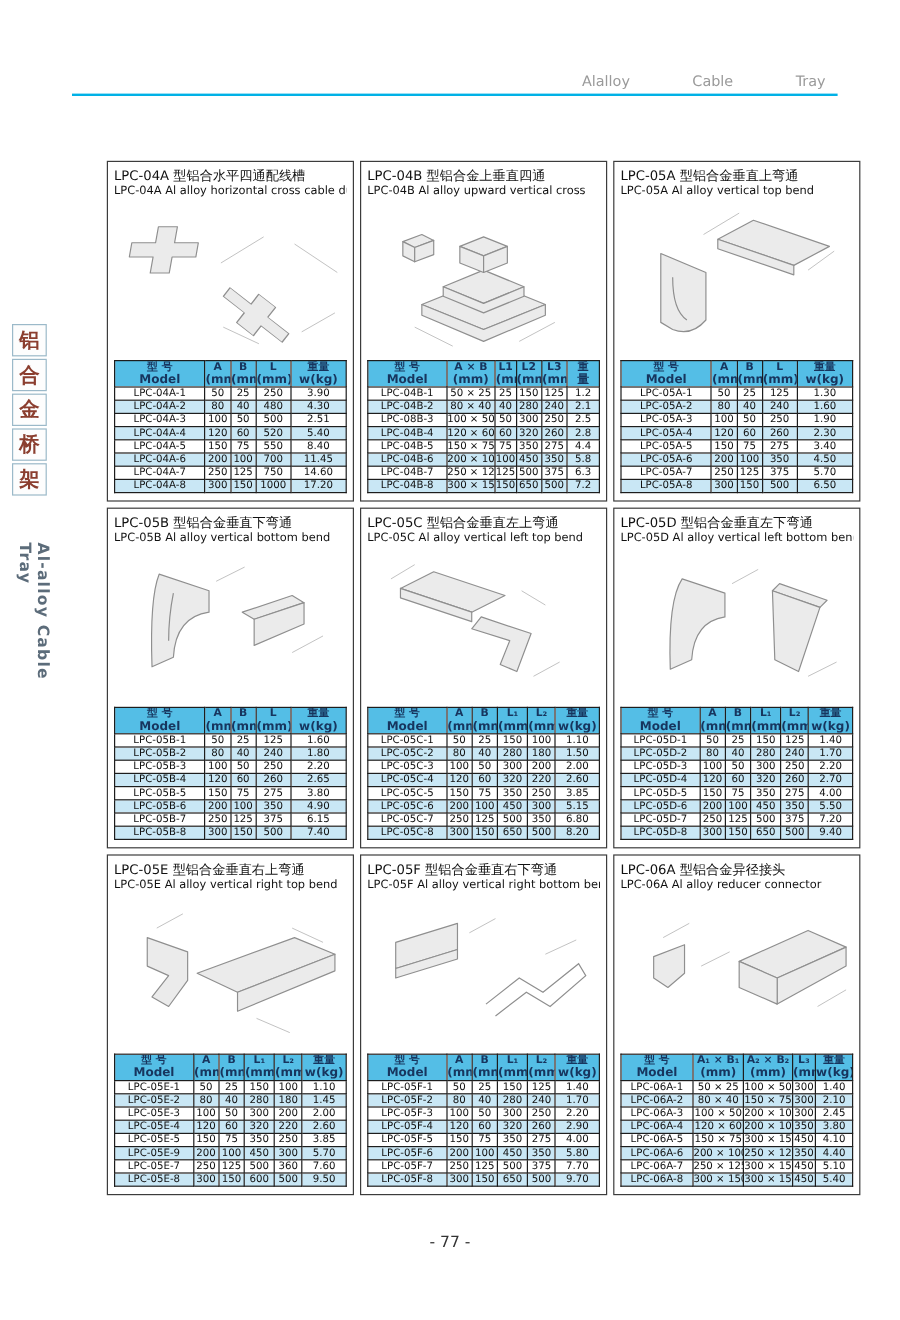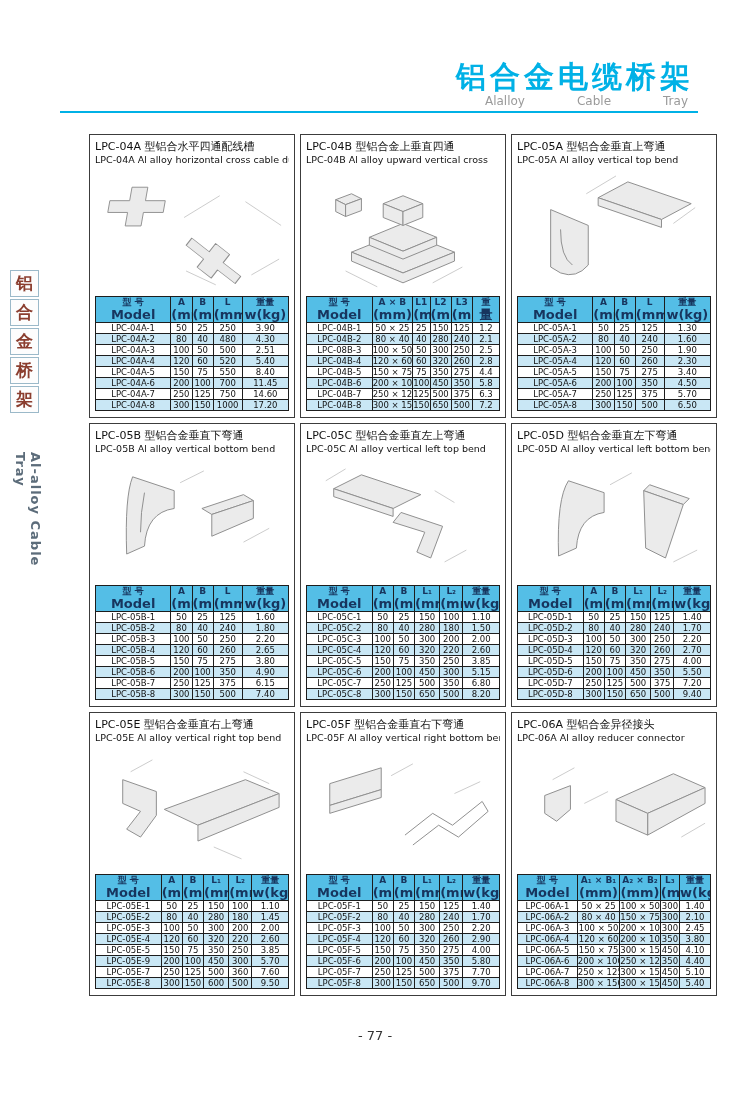--- a/index.html
+++ b/index.html
@@ -54,35 +54,34 @@
   .p-draw svg { width:100%; height:100%; display:block; }
 
   
   .p-table { width:100%; border-collapse:collapse; table-layout:fixed; }
   .p-table th, .p-table td {
     border:1px solid #1d1d1d; text-align:center; padding:0;
     white-space:nowrap; overflow:hidden;
   }
   .p-table thead th { background:#54bee6; color:#17355e; height:14px; vertical-align:middle; }
   .p-table thead .h1 { font-size:9px; font-weight:bold; line-height:1.15; }
-  .p-table thead .h2 { font-size:13px; font-weight:bold; line-height:1.1; }
+  .p-table thead .h2 { font-size:10px; font-weight:bold; line-height:1.1; }
   .p-table td { font-size:8.5px; height:11px; line-height:1; color:#111; }
   .p-table tbody tr:nth-child(even) td { background:#c9e7f5; }
 
   
   .footer {
     position:absolute; left:0; right:0; top:1028px;
     text-align:center; font-size:13px; color:#333;
   }
 </style>
 </head>
 <body>
 
 <div class="header">
-  <div class="header-title">铝合金电缆桥架</div>
   <div class="header-sub">
     <span>Alalloy</span>
     <span>Cable</span>
     <span>Tray</span>
   </div>
   <div class="header-rule"></div>
 </div>
 
 <div class="side-chars">
   <div class="side-char-box">铝</div>

